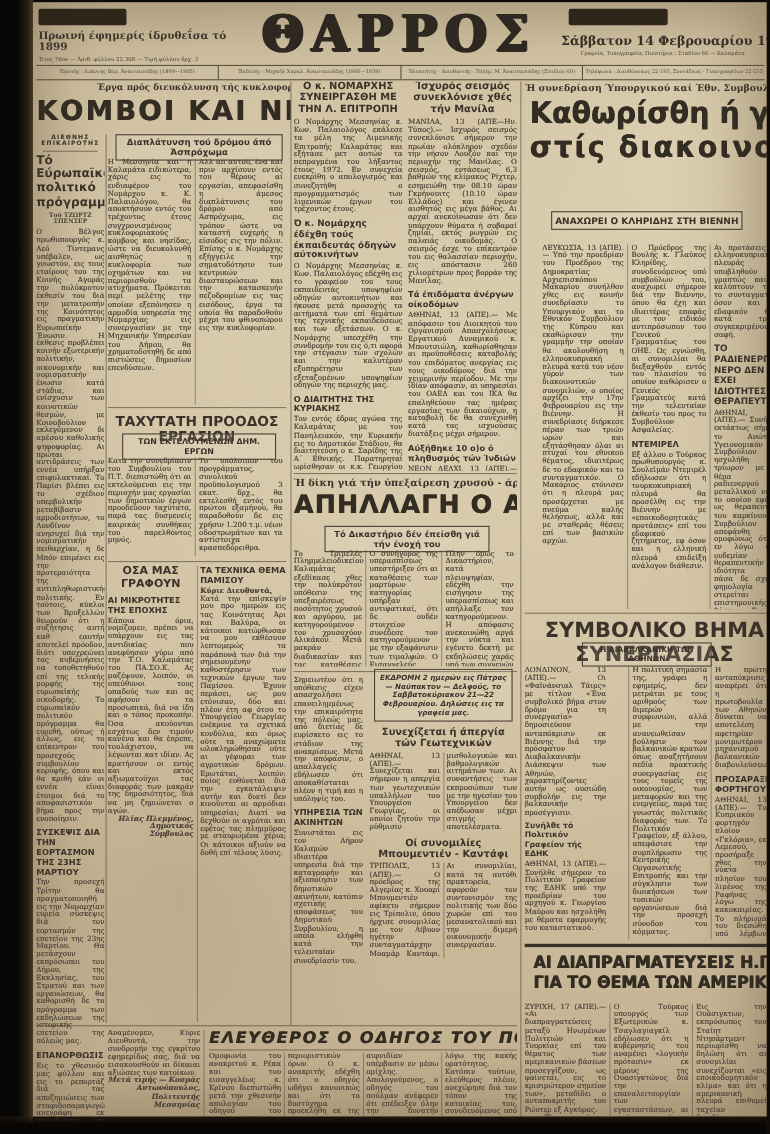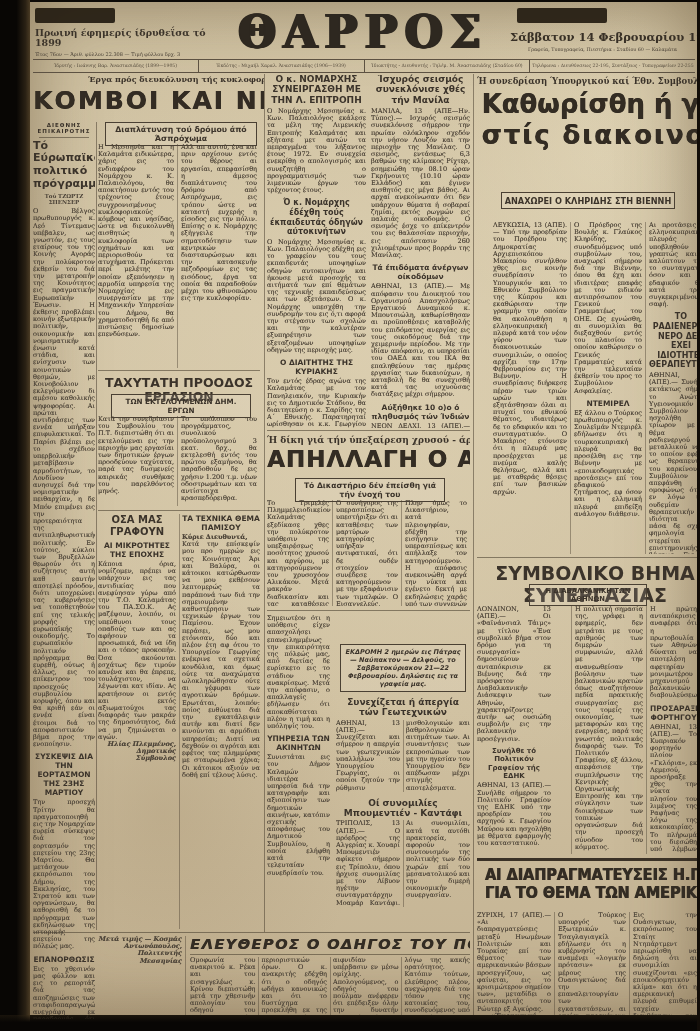--- a/index.html
+++ b/index.html
@@ -48,21 +48,21 @@
   .cols{display:flex}
   .cols>div{flex:1;padding:0 3px;border-left:1px solid rgba(77,66,50,.45);overflow:hidden}
   .cols>div:first-child{border-left:none;padding-left:0}
 
   .kicker{font-size:8.5px;font-weight:bold;color:#3b332a;text-align:center;white-space:nowrap}
   .headline-xl{font-family:"DejaVu Sans",sans-serif;font-weight:bold;color:#332c23;
     text-align:center;white-space:nowrap;text-shadow:.5px 0 0 #332c23}
   .boxhead{border:1px solid #4a4033;font-weight:bold;color:#3b332a;text-align:center;
     font-family:"DejaVu Sans",sans-serif;background:rgba(255,250,235,.12)}
   .subhd{font-family:"DejaVu Sans",sans-serif;font-weight:bold;color:#3b332a;text-align:center;line-height:1.15}
-  .minihd{font-family:"DejaVu Sans",sans-serif;font-weight:bold;color:#3b332a;text-align:center;
+  .minihd{font-family:"DejaVu Sans",sans-serif;font-weight:bold;color:#3b332a;text-align:left;
     font-size:7.5px;line-height:1.2;margin:4px 0 2px}
   .sig{text-align:right;font-weight:bold;font-style:italic}
 </style>
 </head>
 <body>
 
 <div class="page">
   <div class="paper">
 
     <div class="masthead">
@@ -166,30 +166,31 @@
         <div class="body-txt">Ο συνήγορος της υπερασπίσεως υπεστήριξεν ότι αι καταθέσεις των μαρτύρων κατηγορίας υπήρξαν αντιφατικαί, ότι δε ουδέν στοιχείον συνέδεσε τον κατηγορούμενον με την εξαφάνισιν των τιμαλφών. Ο Εισαγγελεύς, αντιθέτως, επρότεινε την ενοχήν του κατηγορουμένου.</div>
         <div class="body-txt">Πλην όμως το Δικαστήριον, κατά πλειοψηφίαν, εδέχθη την εισήγησιν της υπερασπίσεως και απήλλαξε τον κατηγορούμενον. Η απόφασις ανεκοινώθη αργά την νύκτα και εγένετο δεκτή με εκδηλώσεις χαράς υπό των συγγενών του απαλλαγέντος.</div>
       </div>
 
       <div class="blk" style="left:234px;top:541px;width:63px;height:315px">
         <div class="body-txt">Σημειωτέον ότι η υπόθεσις είχεν απασχολήσει επανειλημμένως την επικαιρότητα της πόλεώς μας, από διετίας δε ευρίσκετο εις το στάδιον της ανακρίσεως. Μετά την απόφασιν, ο απαλλαγείς εδήλωσεν ότι αποκαθίσταται πλέον η τιμή και η υπόληψίς του.</div>
         <div class="minihd">ΥΠΗΡΕΣΙΑ ΤΩΝ ΑΚΙΝΗΤΩΝ</div>
         <div class="body-txt">Συνιστάται εις τον Δήμον Καλαμών ιδιαιτέρα υπηρεσία διά την καταγραφήν και αξιοποίησιν των δημοτικών ακινήτων, κατόπιν σχετικής αποφάσεως του Δημοτικού Συμβουλίου, η οποία ελήφθη κατά την τελευταίαν συνεδρίασίν του.</div>
       </div>
 
-      <div class="blk" style="left:303px;top:570px;width:134px;height:315px">
+      <div class="blk" style="left:303px;top:534px;width:134px;height:315px">
         <div class="boxhead" style="font-size:6.5px;font-style:italic;padding:3px 4px;margin:0 4px 5px">ΕΚΔΡΟΜΗ 2 ημερών εις Πάτρας — Ναύπακτον — Δελφούς, το Σαββατοκύριακον 21—22 Φεβρουαρίου. Δηλώσεις εις τα γραφεία μας.</div>
         <div class="subhd" style="font-size:9px">Συνεχίζεται ή άπεργία τών Γεωτεχνικών</div>
         <div class="body-txt" style="margin-top:2px;columns:2;column-gap:6px;column-rule:1px solid rgba(77,66,50,.45)">ΑΘΗΝΑΙ, 13 (ΑΠΕ).— Συνεχίζεται και σήμερον η απεργία των γεωτεχνικών υπαλλήλων του Υπουργείου Γεωργίας, οι οποίοι ζητούν την ρύθμισιν μισθολογικών και βαθμολογικών αιτημάτων των. Αι συναντήσεις των εκπροσώπων των με την ηγεσίαν του Υπουργείου δεν απέδωσαν μέχρι στιγμής αποτελέσματα.</div>
         <div class="subhd" style="font-size:9px;margin-top:6px">Οί συνομιλίες Μπουμεντιέν - Καντάφι</div>
         <div class="body-txt" style="margin-top:2px;columns:2;column-gap:6px;column-rule:1px solid rgba(77,66,50,.45)">ΤΡΙΠΟΛΙΣ, 13 (ΑΠΕ).— Ο πρόεδρος της Αλγερίας κ. Χουαρί Μπουμεντιέν αφίκετο σήμερον εις Τρίπολιν, όπου ήρχισε συνομιλίας με τον Λίβυον ηγέτην συνταγματάρχην Μοαμάρ Καντάφι. Αι συνομιλίαι, κατά τα αυτόθι πρακτορεία, αφορούν τον συντονισμόν της πολιτικής των δύο χωρών επί του μεσανατολικού και την διμερή οικονομικήν συνεργασίαν.</div>
       </div>
 
       <div class="blk" style="left:65px;top:862px;width:372px;height:79px;display:flex">
         <div style="width:84px;border-right:1px solid rgba(77,66,50,.45);padding-right:3px;overflow:hidden">
+          <div class="body-txt">Αναμένομεν, Κύριε Διευθυντά, την συνδρομήν της εγκρίτου εφημερίδος σας, διά να εισακουσθούν αι δίκαιαι αξιώσεις των κατοίκων.</div>
           <div class="body-txt sig">Μετά τιμής — Κοσμάς Αντωνόπουλος, Πολιτευτής Μεσσηνίας</div>
         </div>
         <div style="flex:1;padding-left:4px;overflow:hidden">
           <div class="headline-xl" style="font-size:14.5px;font-style:italic;letter-spacing:1.5px">ΕΛΕΥΘΕΡΟΣ Ο ΟΔΗΓΟΣ ΤΟΥ ΠΟΥΛΜΑΝ</div>
           <div class="hrule" style="position:static;margin:2px 0"></div>
           <div class="body-txt" style="columns:4;column-gap:6px;column-rule:1px solid rgba(77,66,50,.45)">Ομοφωνία του ανακριτού κ. Ρέκα και του εισαγγελέως κ. Κρίνου διεπιστώθη μετά την χθεσινήν απολογίαν του οδηγού του πούλμαν Γεωργίου Ποδαρά, ο οποίος και αφέθη ελεύθερος άνευ περιοριστικών όρων. Ο κ. ανακριτής εδέχθη ότι ο οδηγός ωδήγει κανονικώς και ότι το δυστύχημα προεκλήθη εκ της αντικανονικής πορείας του Ι.Χ., ο οδηγός του οποίου επεχείρησεν αιφνιδίαν υπέρβασιν εν μέσω ομίχλης. Απολογούμενος, ο οδηγός του πούλμαν ανέφερεν ότι επέδειξεν όλην την δυνατήν προσοχήν, ότι δε ετήρει ταχύτητα κατωτέραν της επιτρεπομένης λόγω της κακής ορατότητος. Κατόπιν τούτων, ελεύθερος πλέον, ανεχώρησε διά τον τόπον της κατοικίας του, συνοδευόμενος υπό συγγενών του.</div>
         </div>
       </div>
 
       <div class="blk kicker" style="left:444px;top:2px;width:220px">Ή συνεδρίαση Ύπουργικού καί Έθν. Συμβουλίου</div>

